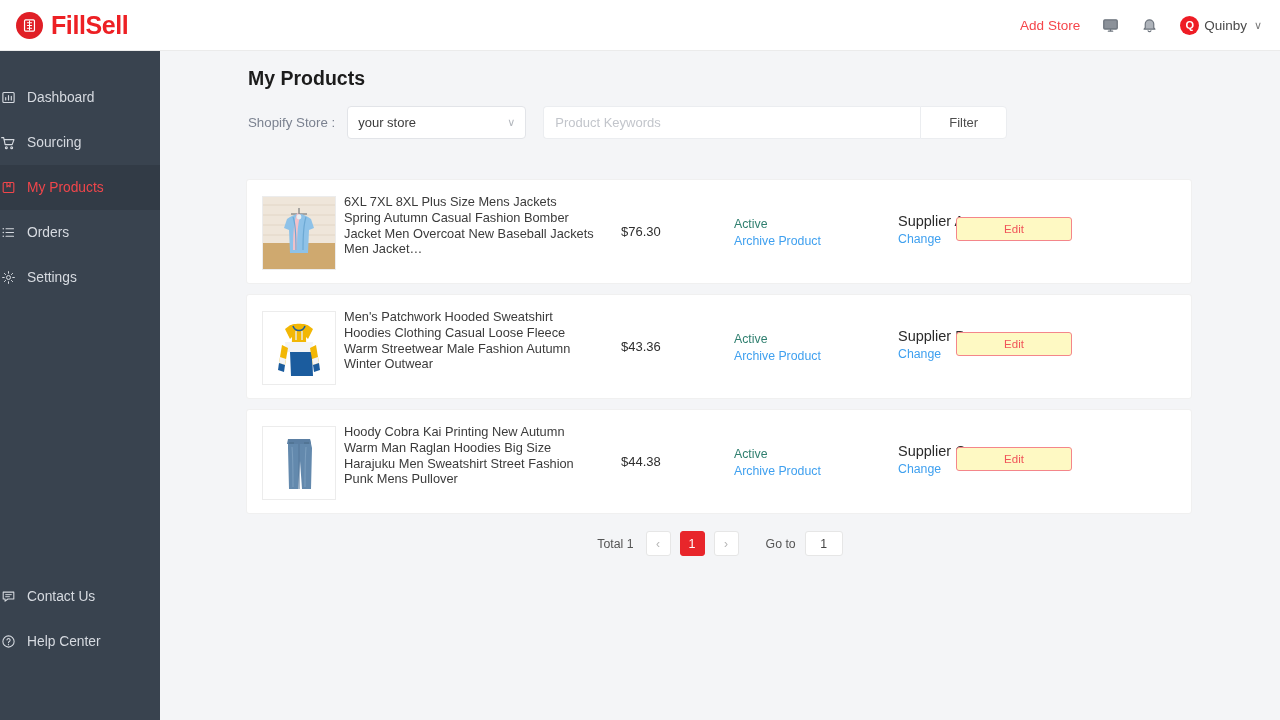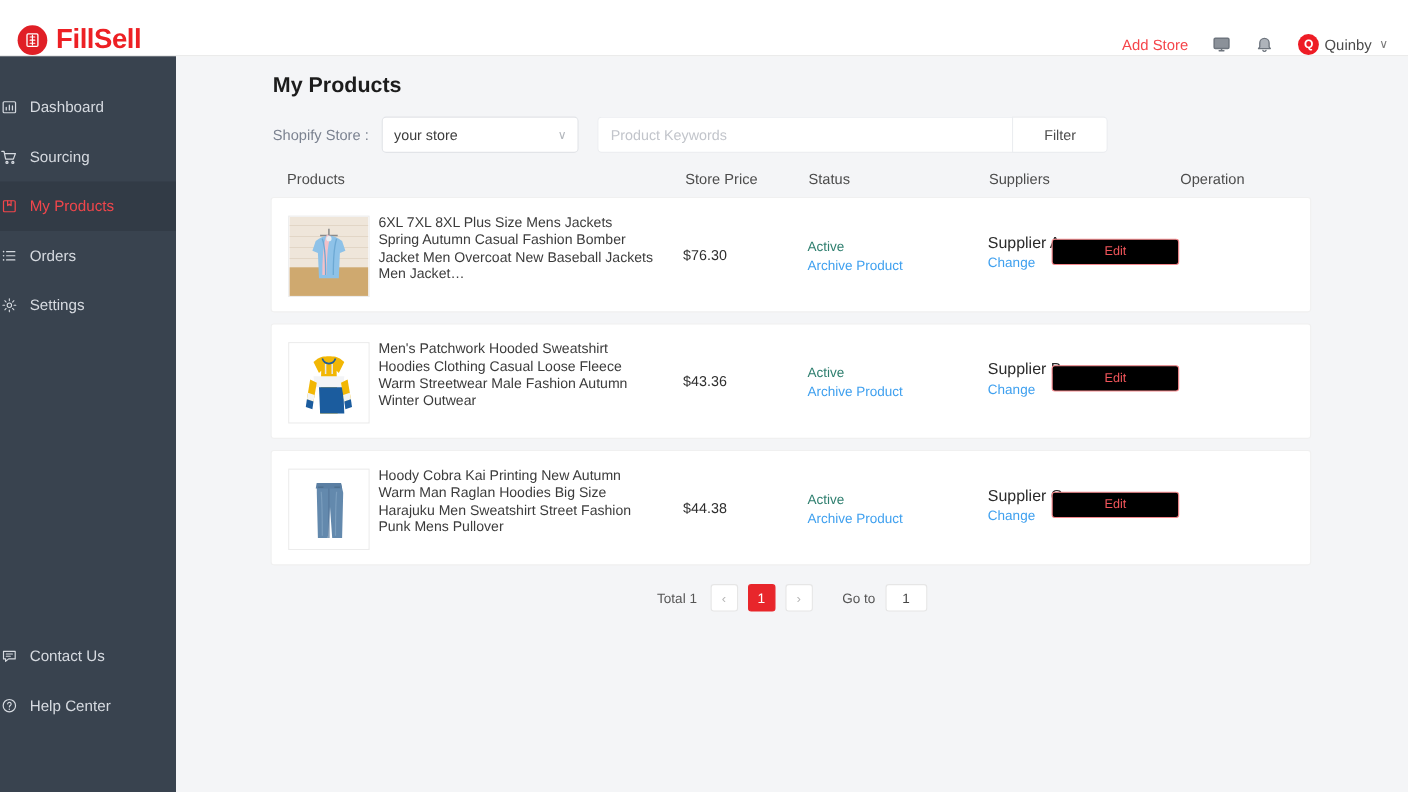--- a/index.html
+++ b/index.html
@@ -11,21 +11,21 @@
     background: #f5f5f5;
   }
   .app { position: relative; width: 1280px; height: 720px; }
 
   
   .header {
     position: absolute; top: 0; left: 0;
     width: 1280px; height: 51px;
     background: #ffffff;
     border-bottom: 1px solid #ebebeb;
-    display: flex; align-items: flex-end;
+    display: flex; align-items: center;
     z-index: 5;
   }
   .brand {
     display: flex; align-items: center;
     margin-left: 16px;
     gap: 8px;
   }
   .brand-mark {
     width: 27px; height: 27px;
     border-radius: 50%;
@@ -213,21 +213,21 @@
     position: absolute; left: 651px; top: 33px;
   }
   .supplier-name { font-size: 14.5px; color: #2b2b2b; display: block; }
   .supplier-change {
     font-size: 12.3px; color: #3fa0ef; display: block;
     margin-top: 3px; cursor: pointer;
   }
   .edit-btn {
     position: absolute; left: 709px; top: 37px;
     width: 116px; height: 24px;
-    background: #000000;
+    background: #fef9c3;
     border: 1px solid #f4868a;
     border-radius: 3px;
     color: #f0555a;
     font-size: 11.5px;
     cursor: pointer;
     font-family: "Liberation Sans", sans-serif;
   }
 
   
   .pagination {
@@ -399,27 +399,20 @@
         <span>your store</span>
         <span class="sel-caret">∨</span>
       </div>
 
       <div class="search-group">
         <input class="search-input" type="text" placeholder="Product Keywords" value="" style="">
         <button class="filter-btn">Filter</button>
       </div>
     </div>
 
-    <div class="tbl-head">
-      <span class="th col-products">Products</span>
-      <span class="th col-price">Store Price</span>
-      <span class="th col-status">Status</span>
-      <span class="th col-suppliers">Suppliers</span>
-      <span class="th col-operation">Operation</span>
-    </div>
 
     <div class="rows">
 
       <div class="row">
         <div class="prod-thumb">
           <svg width="72" height="72" viewBox="0 0 72 72">
             <rect width="72" height="72" fill="#efe6da"></rect>
             <rect y="46" width="72" height="26" fill="#cfa96f"></rect>
             <g stroke="#e2d6c6" stroke-width="1">
               <path d="M0 8h72 M0 18h72 M0 28h72 M0 38h72"></path>

